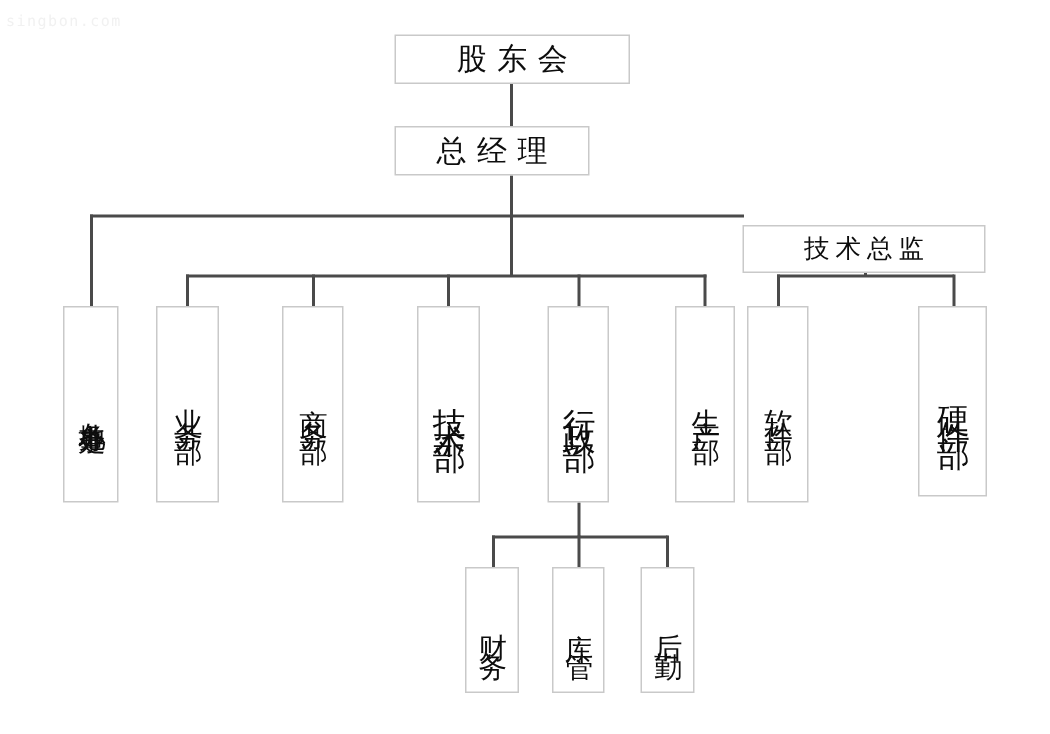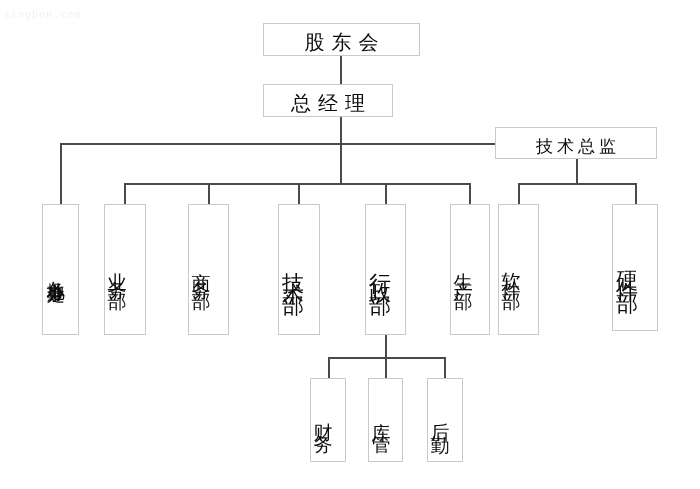--- a/index.html
+++ b/index.html
@@ -30,38 +30,38 @@
   }
 
   
   .node {
     position: absolute;
     box-sizing: border-box;
     border: 1px solid #c9c9c9;
     background: #ffffff;
     color: #0d0d0d;
     display: flex;
-    align-items: flex-end;
+    align-items: center;
     justify-content: center;
     text-align: center;
     line-height: 1.32;
-    font-family: Liberation Serif, serif;
   }
   
   .node.h {
     font-size: 20px;
     letter-spacing: 7px;
     text-indent: 7px;
     font-weight: 500;
   }
   .node.h-sm {
     font-size: 17px;
     letter-spacing: 4px;
     text-indent: 4px;
     font-weight: 500;
+    margin-top: 23px;
   }
   
   .node.v {
     writing-mode: vertical-rl;
     text-orientation: upright;
     font-size: 19px;
     letter-spacing: 9px;
     font-weight: 500;
     padding-top: 2px;
   }

